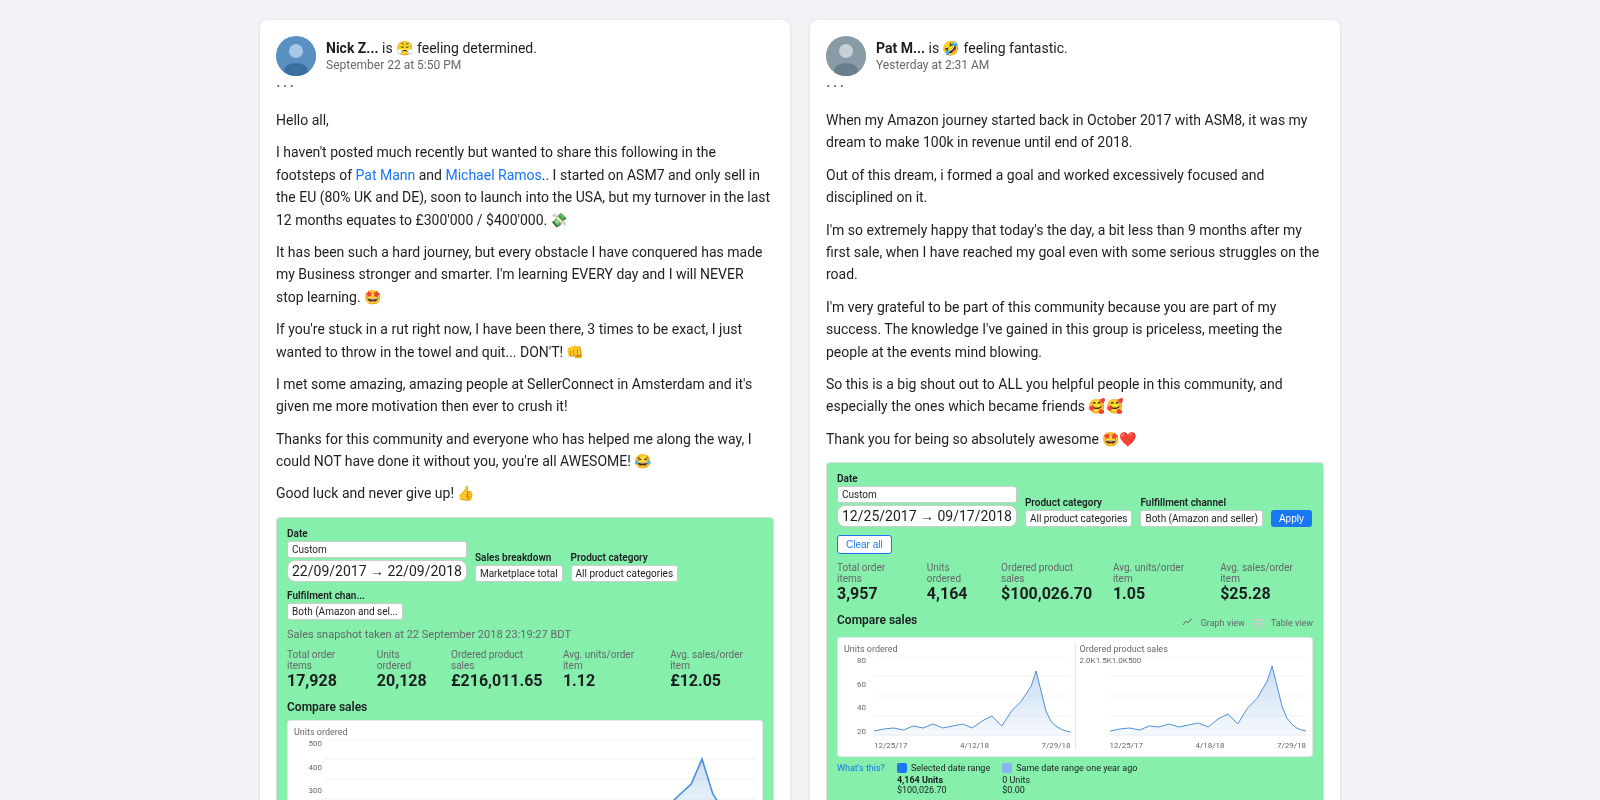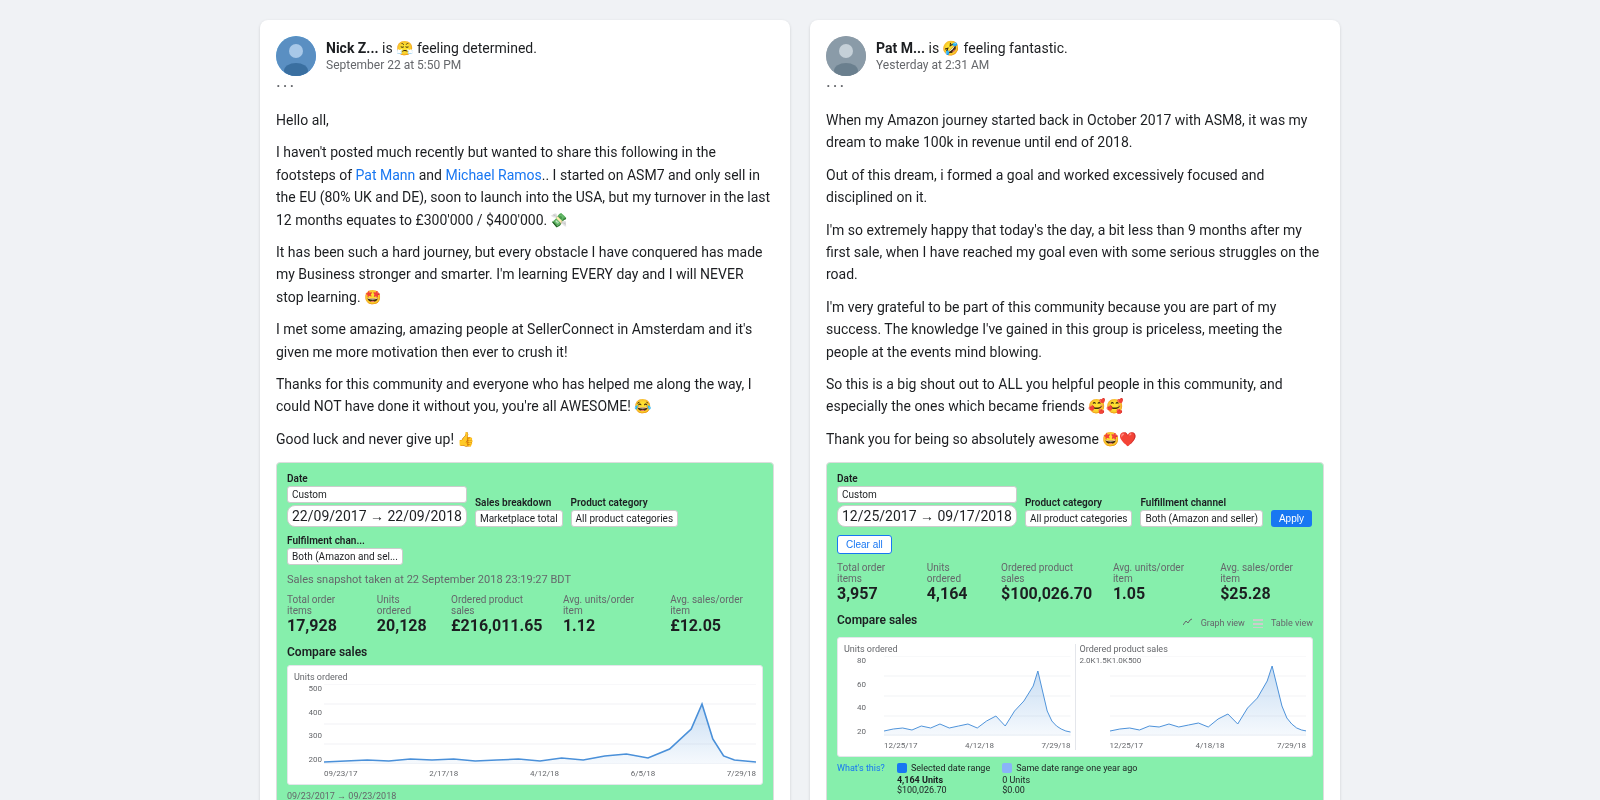--- a/index.html
+++ b/index.html
@@ -255,20 +255,21 @@
         <div class="post-timestamp">September 22 at 5:50 PM</div>
       </div>
     </div>
     <div class="post-more">···</div>
   </div>
 
   <div class="post-body">
     <p>Hello all,</p>
     <p>I haven't posted much recently but wanted to share this following in the footsteps of <span class="link-blue">Pat Mann</span> and <span class="link-blue">Michael Ramos</span>.. I started on ASM7 and only sell in the EU (80% UK and DE), soon to launch into the USA, but my turnover in the last 12 months equates to £300'000 / $400'000. 💸</p>
     <p>It has been such a hard journey, but every obstacle I have conquered has made my Business stronger and smarter. I'm learning EVERY day and I will NEVER stop learning. 🤩</p>
+    <p>If you're stuck in a rut right now, I have been there, 3 times to be exact, I just wanted to throw in the towel and quit... DON'T! 👊</p>
     <p>I met some amazing, amazing people at SellerConnect in Amsterdam and it's given me more motivation then ever to crush it!</p>
     <p>Thanks for this community and everyone who has helped me along the way, I could NOT have done it without you, you're all AWESOME! 😂</p>
     <p>Good luck and never give up! 👍</p>
   </div>
 
   <div class="dashboard-screenshot">
     <div class="dashboard-filter-row">
       <div class="filter-group">
         <div class="filter-label">Date</div>
         <div class="filter-select">Custom</div>
@@ -452,21 +453,21 @@
         <span style="display:inline-block;width:10px;height:8px;background:linear-gradient(#ccc,#ccc) 0 0/100% 2px no-repeat, linear-gradient(#ccc,#ccc) 0 4px/100% 2px no-repeat, linear-gradient(#ccc,#ccc) 0 8px/100% 2px no-repeat;"></span>
         <span style="cursor:pointer;">Table view</span>
       </div>
     </div>
 
     <div class="chart-container">
       <div style="display:flex;gap:4px;">
 
         <div style="flex:1;">
           <div style="font-size:9px;color:#65676b;margin-bottom:2px;">Units ordered</div>
-          <div style="display:flex;gap:18px;">
+          <div style="display:flex;gap:8px;">
             <div style="width:22px;display:flex;flex-direction:column;justify-content:space-between;height:80px;font-size:8px;color:#65676b;text-align:right;">
               <span>80</span>
               <span>60</span>
               <span>40</span>
               <span>20</span>
             </div>
             <div style="flex:1;">
               <svg width="100%" height="80" viewBox="0 0 200 80" preserveAspectRatio="none">
                 <defs>
                   <linearGradient id="chartGrad2L" x1="0" y1="0" x2="0" y2="1">

